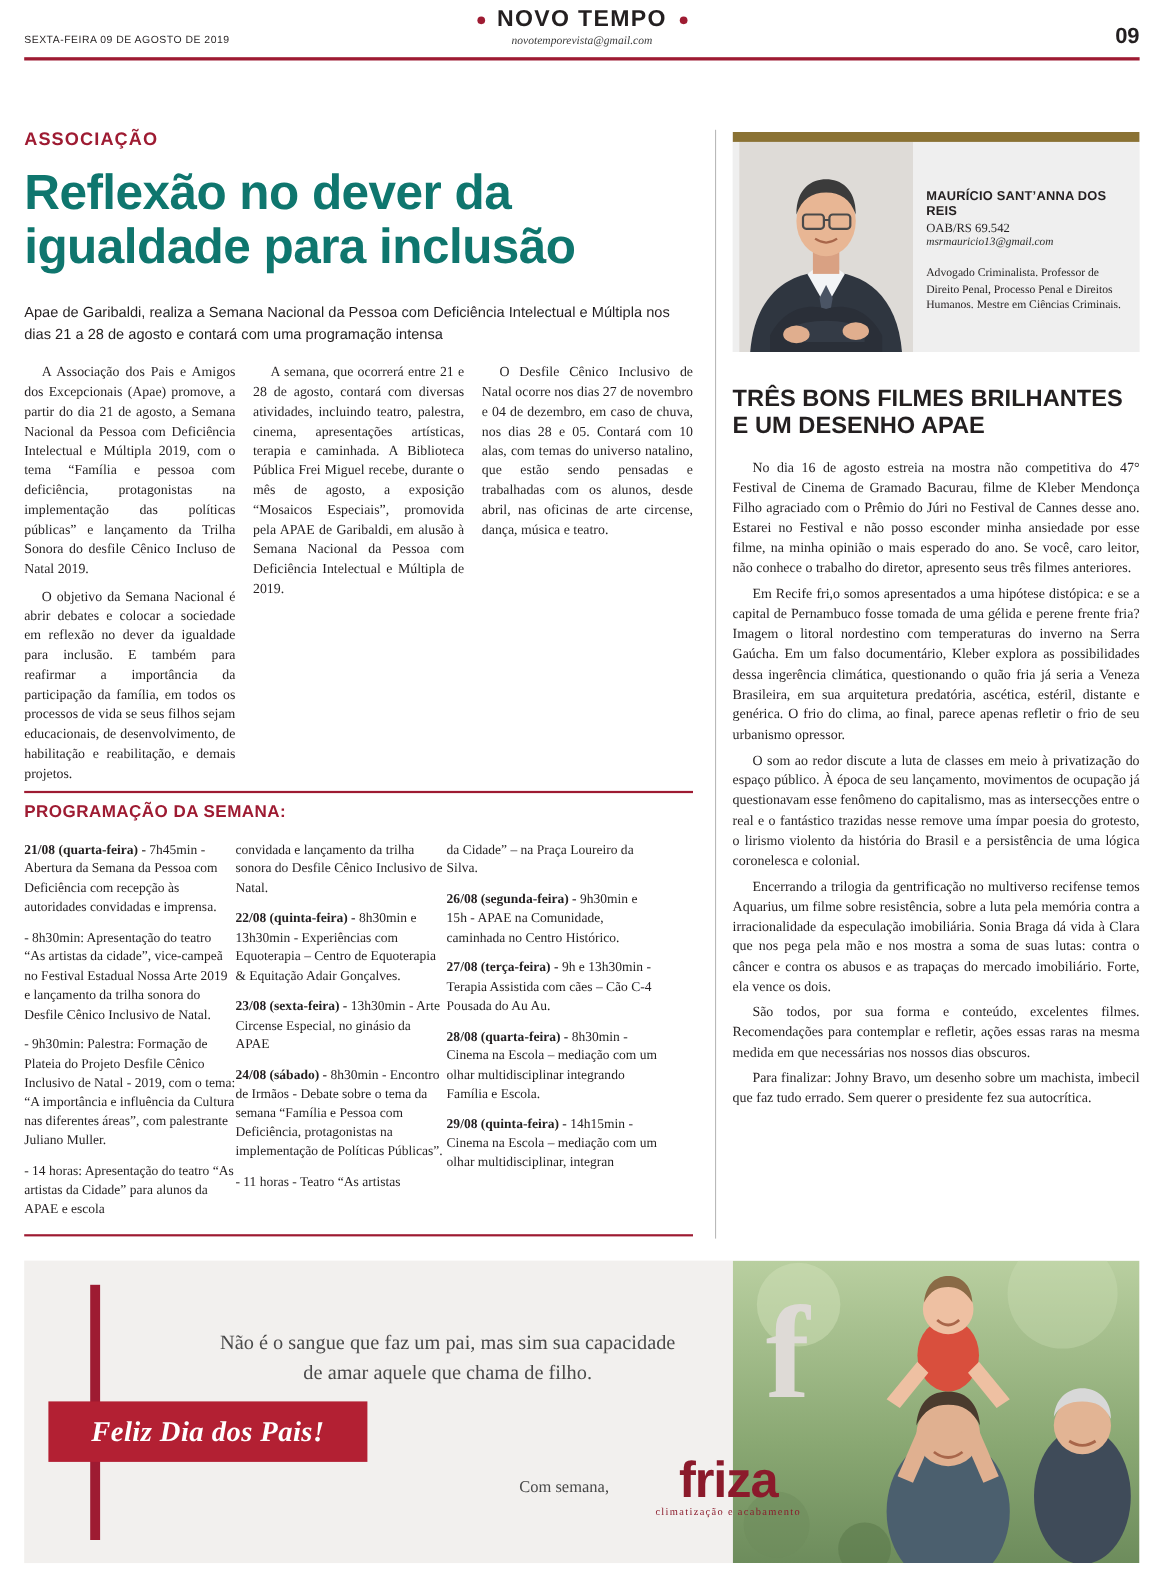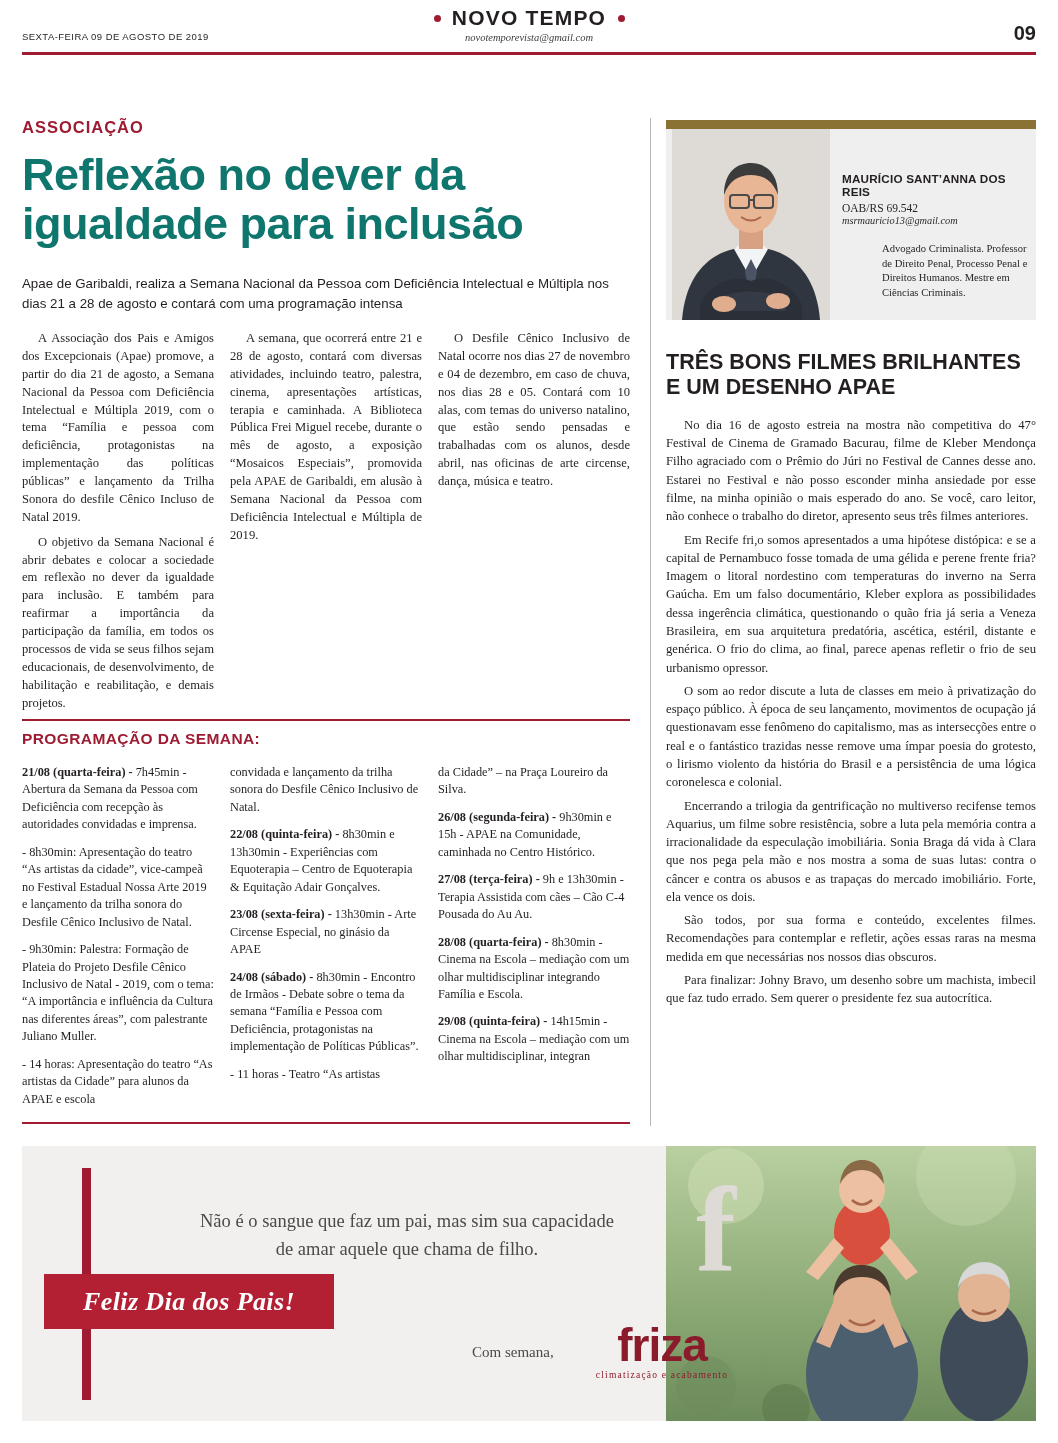--- a/index.html
+++ b/index.html
@@ -87,21 +87,21 @@
   .prog-rule {
     position:absolute; left:22px; top:719px; width:608px; height:2.2px;
     background:#9e1b32;
   }
   .prog-wrap { position:absolute; left:22px; top:730px; width:608px; }
   .prog-title {
     font-family:"Liberation Sans", sans-serif;
     font-weight:bold; font-size:15.5px; letter-spacing:.4px;
     color:#9e1b32; margin-bottom:16px;
   }
-  .prog-cols { display:flex; gap:16px; }
+  .prog-cols { display:flex; gap:0; }
   .prog-cols > div { width:192px; }
   .prog-p {
     font-family:"Liberation Serif", serif;
     font-size:12.3px; line-height:1.42;
     margin:0 0 10px 0; text-align:left;
   }
   .prog-p b { font-family:"Liberation Serif", serif; font-weight:bold; }
   .prog-bottom-rule {
     position:absolute; left:22px; top:1122px; width:608px; height:2.2px;
     background:#9e1b32;
@@ -140,21 +140,21 @@
   }
   .author-oab {
     font-family:"Liberation Serif", serif; font-size:11.5px; color:#231f20;
   }
   .author-mail {
     font-family:"Liberation Serif", serif; font-size:10.3px; font-style:italic;
     color:#2b2b2b; margin-top:1px;
   }
   .author-bio {
     font-family:"Liberation Serif", serif; font-size:10.6px;
-    line-height:1.38; color:#231f20; margin-top:16px;margin-left:40px;
+    line-height:1.38; color:#231f20; margin-top:16px;
   }
   .col-title {
     font-family:"Liberation Sans", sans-serif;
     font-weight:bold; font-size:21.5px; line-height:1.16;
     color:#231f20; margin:30px 0 16px 0;
   }
   .col-p {
     font-family:"Liberation Serif", serif;
     font-size:12.7px; line-height:1.44; text-align:justify;
     text-indent:18px; margin:0 0 5px 0; hyphens:auto;

